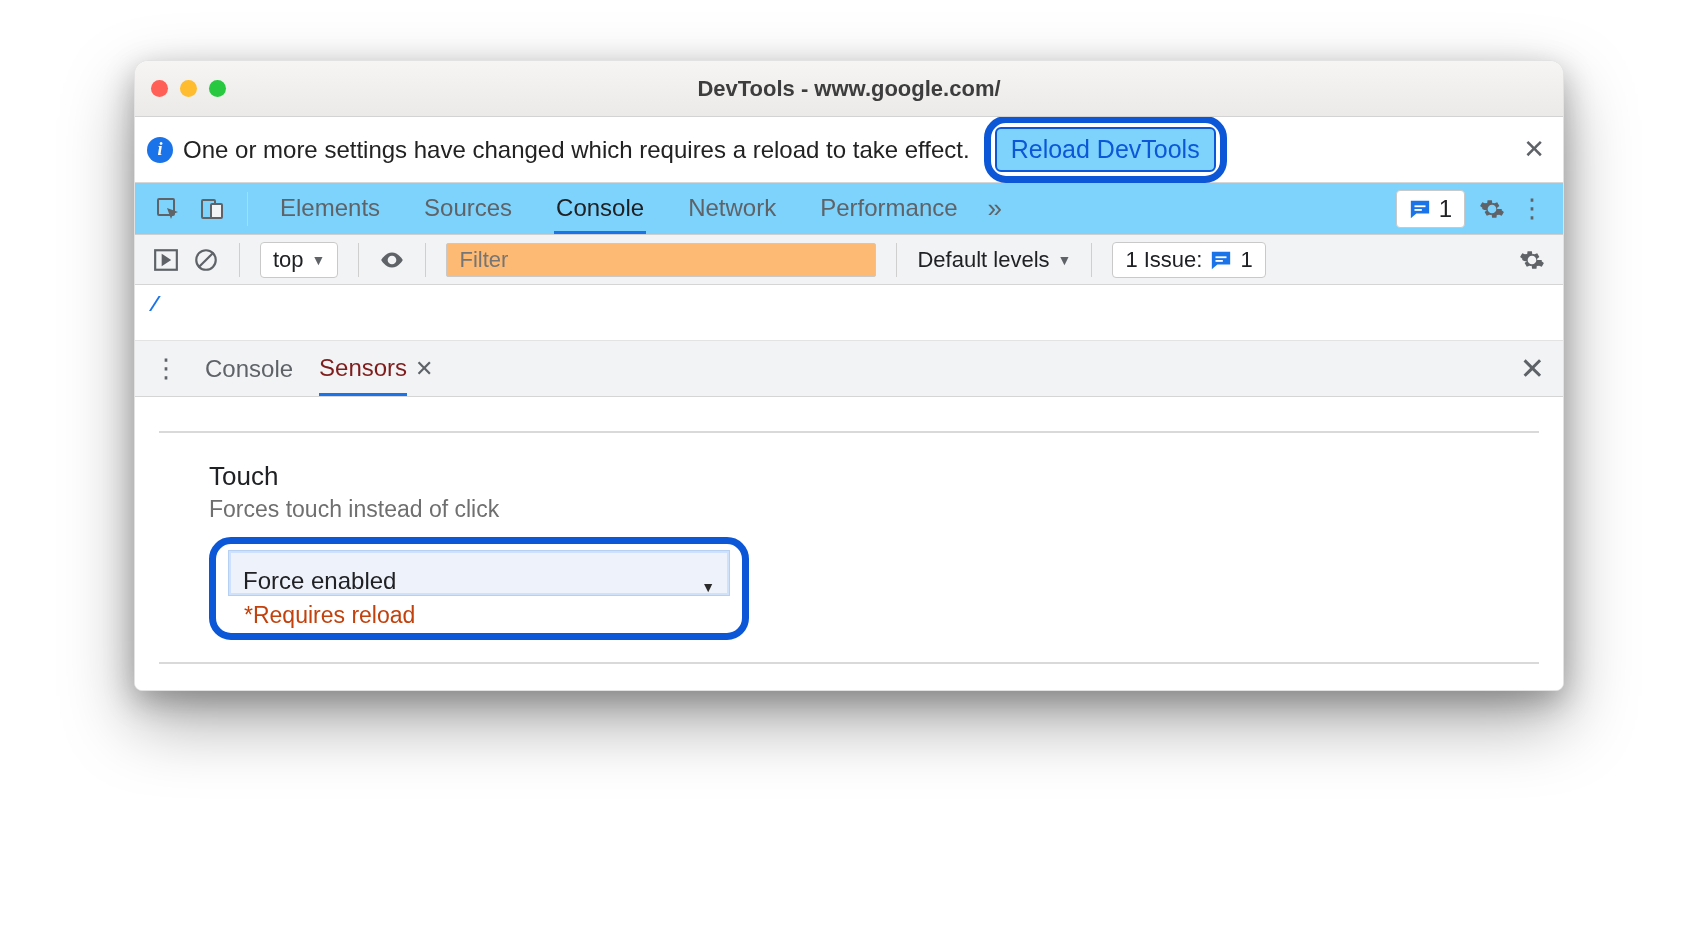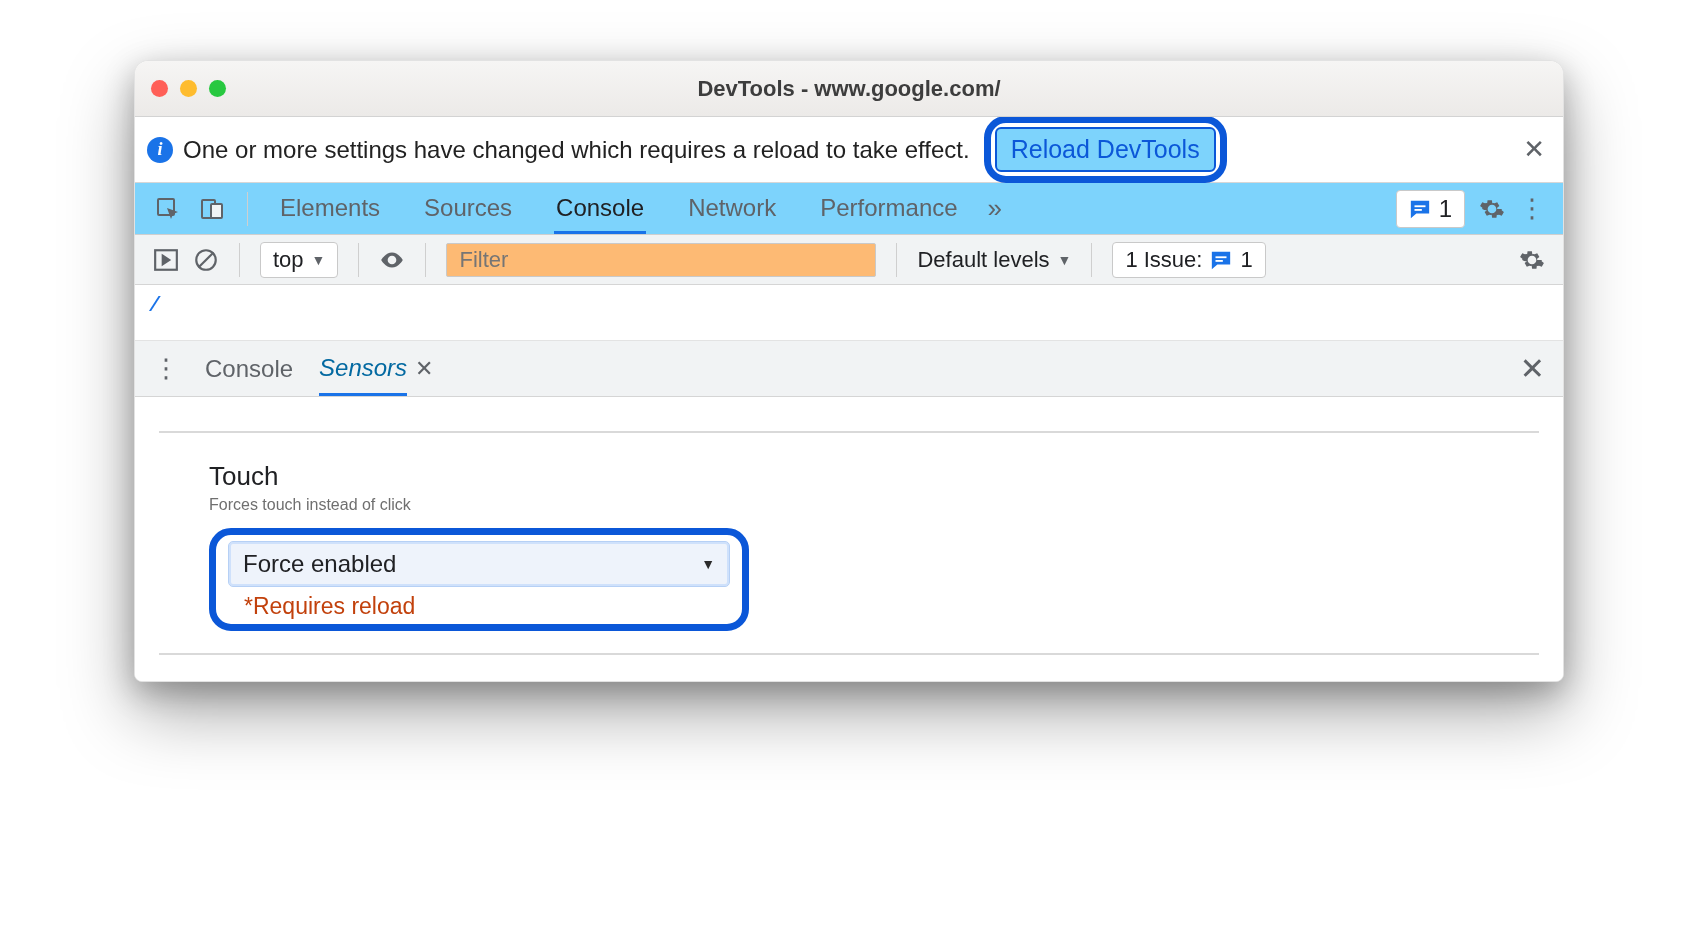--- a/index.html
+++ b/index.html
@@ -118,40 +118,40 @@
   .prompt-angle{ color:#1a73e8; font-size:22px; font-weight:700; }
 
   
   .drawerbar{
     height: 56px; background:#f1f3f4;
     display:flex; align-items:center;
     padding:0 18px; gap:26px; font-size:24px; color:#5f6368;
     border-bottom: 1px solid #d5d5d5;
   }
   .drawerbar .dtab{ cursor:pointer; padding:12px 0 11px; }
-  .drawerbar .dtab.active{ color:#0369a1; border-bottom:3px solid #1a73e8;font-style:italic;}
+  .drawerbar .dtab.active{ color:#7f1d1d; border-bottom:3px solid #1a73e8;}
   .dtab-close{ font-size:22px; margin-left:-18px; color:#5f6368; cursor:pointer;}
   .drawerbar .spacer{flex:1;}
   .drawer-close{ font-size:30px; color:#5f6368; cursor:pointer;}
 
   .panel { padding: 34px 24px 26px 74px; background:#fff; }
   .panel hr.top{ border:none; border-top:2px solid #d9d9d9; margin-bottom:28px; margin-left:-50px;}
   .panel hr.bot{ border:none; border-top:2px solid #d9d9d9; margin-top:22px; margin-left:-50px;}
   .section-title{ font-size:26px; color:#202124; margin-bottom:4px;}
-  .section-desc{ font-size:16px; color:#6f6f6f; }
+  .section-desc{ font-size:23px; color:#6f6f6f; }
 
   .highlight-box{
     border:7px solid #0b57d8; border-radius:22px;
     padding:6px 12px 4px 12px; margin-top:14px;
     width: 540px;
   }
   .select-wrap{
     height:46px; border:1px solid #b6d0f5;
-    background:#eef3fb; border-radius:5px;
-    display:flex; align-items:center;
+    background:#eef3fb; border-radius:0;
+    display:flex; align-items:flex-end;
     padding:0 14px; cursor:pointer;
     font-size:24px; color:#202124;
     justify-content:space-between;
     box-shadow: inset 0 0 0 2px #cfe1fb;
   }
   .select-caret{ font-size:14px; color:#2b2b2b;}
   .footnote{ font-size:23px; color:#c2410c; margin-top:6px; padding-left:16px;}
 
 </style>
 </head>

